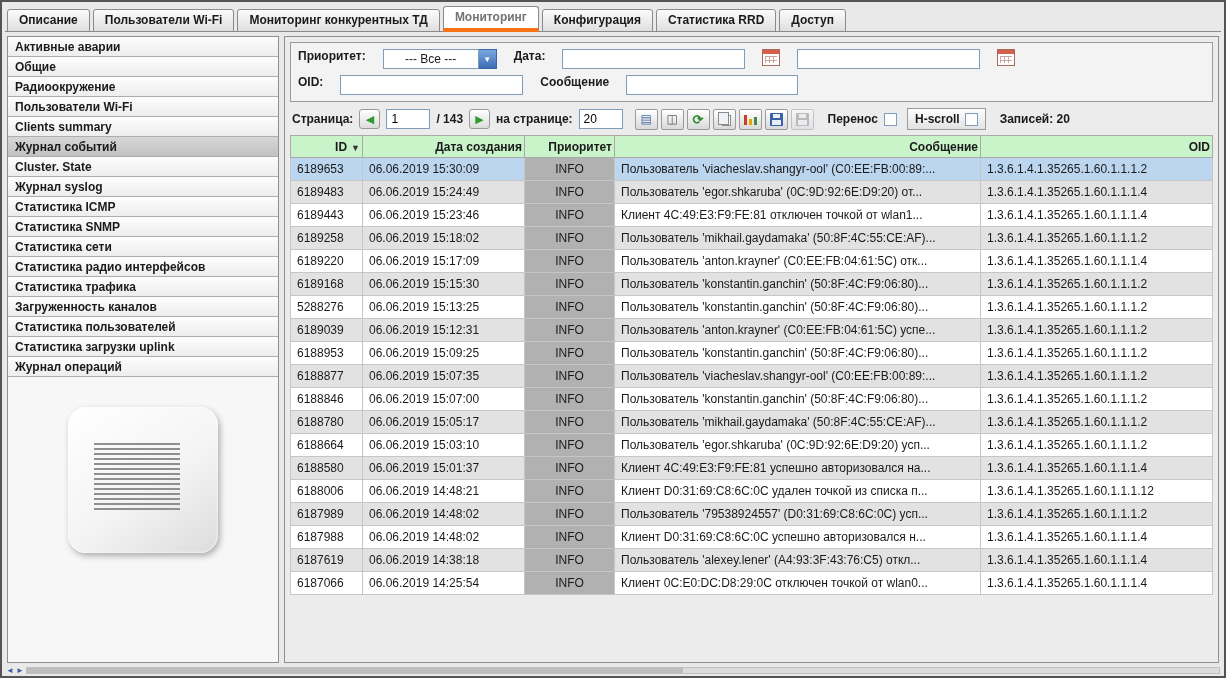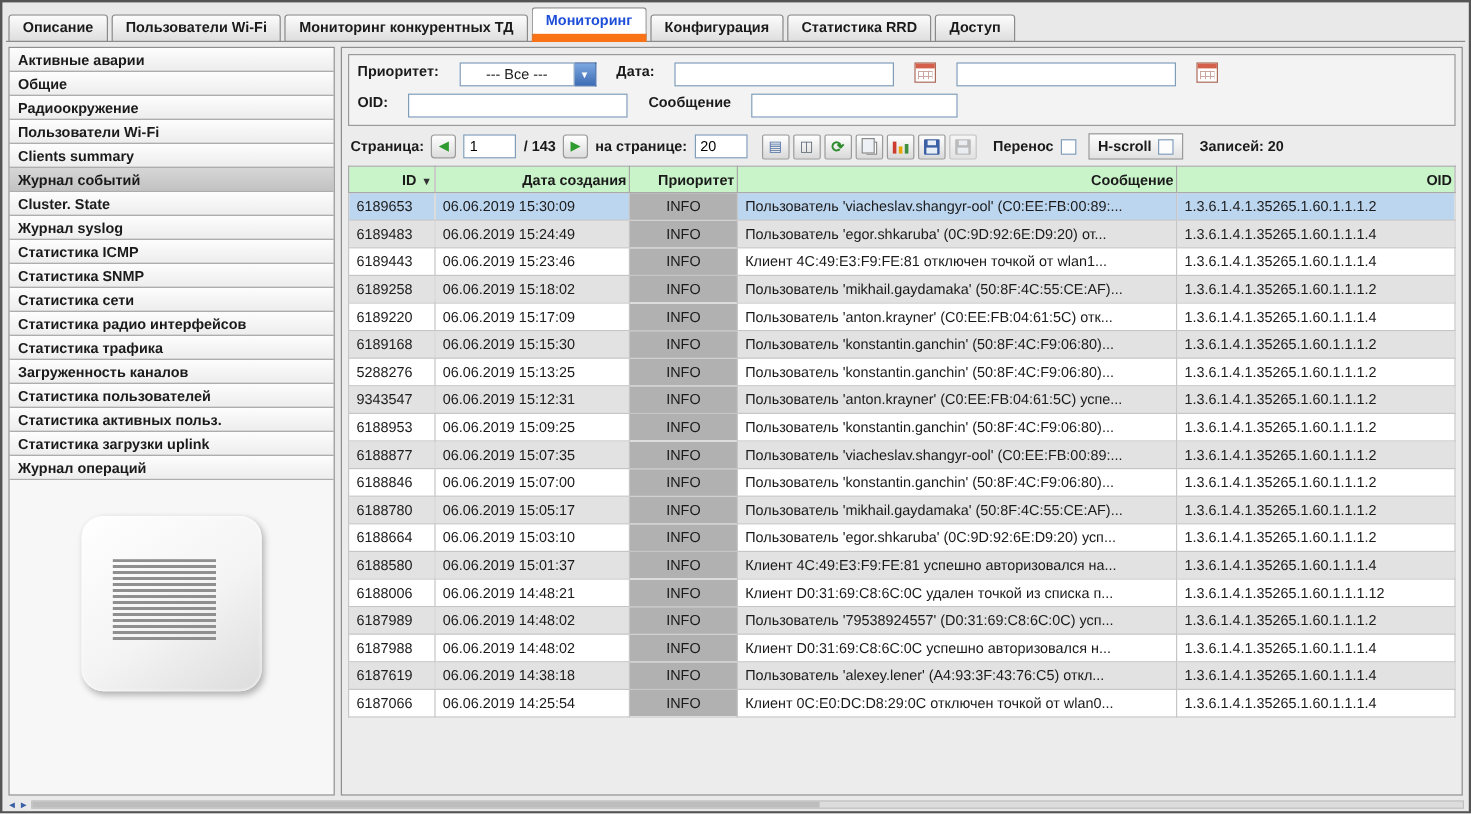--- a/index.html
+++ b/index.html
@@ -1,20 +1,20 @@
 <!DOCTYPE html>
 <html><head>
 <meta charset="utf-8">
 <style>
 *{box-sizing:border-box;margin:0;padding:0}
 body{font-family:"Liberation Sans","DejaVu Sans",sans-serif;font-size:12px;color:#1a1a1a;background:#fff}
 .app{width:1226px;height:678px;border:2px solid #545454;background:#e9e9e9;display:flex;flex-direction:column;padding:3px 3px 0}
 .tabbar{display:flex;align-items:flex-end;gap:3px;padding:1px 2px 0;border-bottom:1px solid #8a8a8a;flex:0 0 25px}
 .tab{border:1px solid #8a8a8a;border-bottom:1px solid #8a8a8a;margin-bottom:-1px;border-radius:3px 3px 0 0;background:linear-gradient(#fcfcfc,#dedede);padding:3px 11px 4px;font-weight:bold;white-space:nowrap;cursor:pointer}
-.tab.active{background:#fff;color:#1d4ed8;border-bottom:7px solid #f97316}
+.tab.active{background:#fff;color:#737373;border-bottom:4px solid #f97316}
 .content{flex:1;display:flex;gap:5px;padding:4px 2px 2px;min-height:0}
 .sidebar{flex:0 0 272px;border:1px solid #8f8f8f;background:#f7f7f7;display:flex;flex-direction:column;overflow:hidden}
 .side-item{border:1px solid #adadad;margin:-1px -1px 0;padding:3px 7px 2px;font-weight:bold;background:linear-gradient(#fdfdfd,#ededed);cursor:pointer;white-space:nowrap;overflow:hidden;flex:0 0 auto}
 .side-item.selected{background:linear-gradient(#d6d6d6,#c2c2c2)}
 .device-wrap{flex:1;display:flex;justify-content:center;align-items:flex-start;padding-top:30px}
 .device{width:150px;height:146px;border-radius:18px;background:linear-gradient(145deg,#ffffff 0%,#f4f4f4 55%,#dcdcdc 100%);box-shadow:2px 3px 6px rgba(0,0,0,.3),inset 0 0 3px #fff;position:relative}
 .grille{position:absolute;left:26px;top:36px;width:86px;height:68px;background:repeating-linear-gradient(#8f8f8f 0 2px,transparent 2px 5px)}
 .main{flex:1;border:1px solid #8f8f8f;background:#ececec;padding:5px;display:flex;flex-direction:column;min-width:0}
 .filterbox{border:1px solid #9a9a9a;background:#f3f3f3;padding:6px 7px;display:flex;flex-direction:column;gap:6px;flex:0 0 auto}
 .frow{display:flex;align-items:flex-start;gap:17px}
@@ -110,21 +110,20 @@
         <div class="side-item">Статистика сети</div>
 
         <div class="side-item">Статистика радио интерфейсов</div>
 
         <div class="side-item">Статистика трафика</div>
 
         <div class="side-item">Загруженность каналов</div>
 
         <div class="side-item">Статистика пользователей</div>
 
-        <div class="side-item">Статистика активных польз.</div>
 
 
         <div class="side-item">Статистика загрузки uplink</div>
 
         <div class="side-item">Журнал операций</div>
 
       <div class="device-wrap">
         <div class="device">
           <div class="grille"></div>
         </div>
@@ -268,21 +267,21 @@
 
             <tr>
               <td>5288276</td>
               <td>06.06.2019 15:13:25</td>
               <td class="prio">INFO</td>
               <td>Пользователь 'konstantin.ganchin' (50:8F:4C:F9:06:80)...</td>
               <td>1.3.6.1.4.1.35265.1.60.1.1.1.2</td>
             </tr>
 
             <tr>
-              <td>9343547</td>
+              <td>6189039</td>
               <td>06.06.2019 15:12:31</td>
               <td class="prio">INFO</td>
               <td>Пользователь 'anton.krayner' (C0:EE:FB:04:61:5C) успе...</td>
               <td>1.3.6.1.4.1.35265.1.60.1.1.1.2</td>
             </tr>
 
             <tr>
               <td>6188953</td>
               <td>06.06.2019 15:09:25</td>
               <td class="prio">INFO</td>

